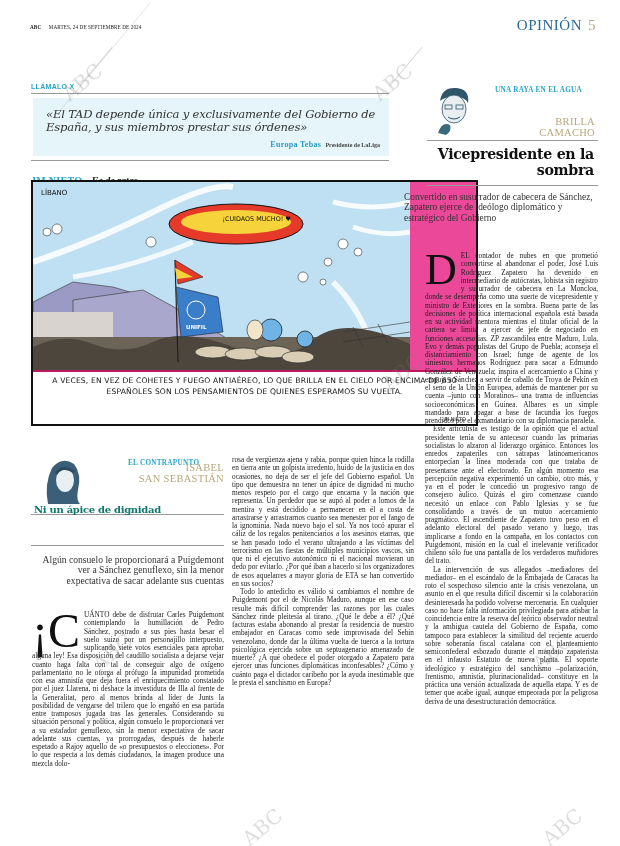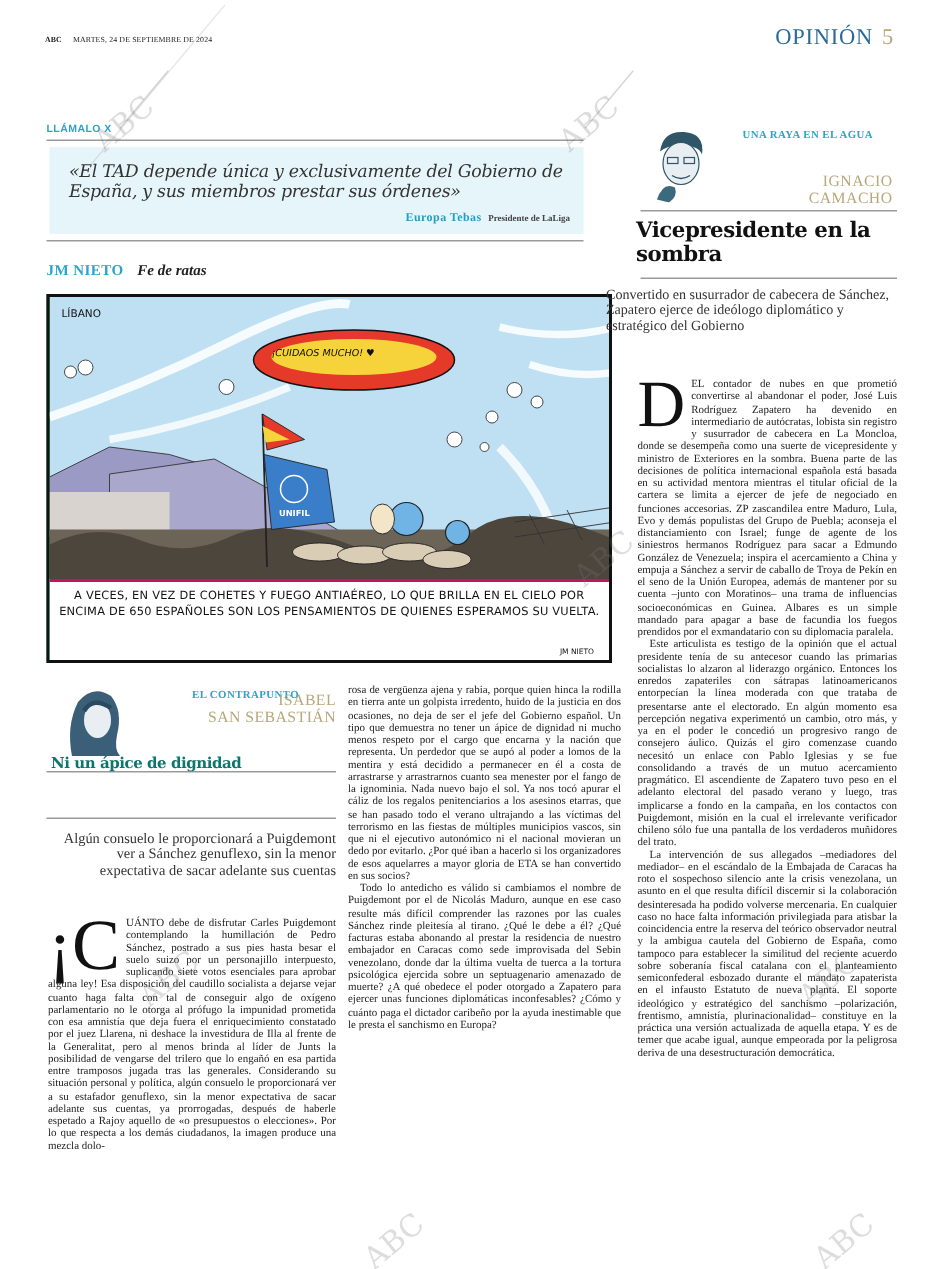--- a/index.html
+++ b/index.html
@@ -16,44 +16,44 @@
   .rule { position: absolute; height: 1px; background: #9a9a9a; }
   .quote-box { position: absolute; left: 33px; top: 98px; width: 356px; height: 58px; background: #e6f5fa; }
   .quote-text { position: absolute; left: 46px; top: 108px; width: 340px; font-family: "DejaVu Serif", serif; font-style: italic; font-size: 11.6px; line-height: 13.2px; color: #333; letter-spacing: -0.2px; }
   .quote-author { position: absolute; right: 240px; top: 140px; font-size: 8px; color: #2a9cc4; font-family: "Liberation Serif", serif; font-weight: bold; letter-spacing: 0.3px; white-space: nowrap; }
   .quote-author .role { color: #444; font-size: 6px; margin-left: 2px; font-weight: bold; letter-spacing: 0; }
 
   
   .cartoon-label { position: absolute; left: 31px; top: 175px; font-size: 10px; white-space: nowrap; }
   .cartoon-label .author { color: #2aa5c8; font-weight: bold; font-family: "Liberation Serif", serif; letter-spacing: 0.3px; margin-right: 6px; }
   .cartoon-label .title { font-style: italic; font-weight: bold; font-family: "Liberation Serif", serif; color: #222; }
-  .cartoon { position: absolute; left: 31px; top: 196px; width: 377px; height: 246px; border: 2px solid #111; overflow: hidden; background: #15803d; }
+  .cartoon { position: absolute; left: 31px; top: 180px; width: 447px; height: 246px; border: 2px solid #111; overflow: hidden; background: #ec4899; }
   .cartoon svg { position: absolute; left: 0; top: 0; }
   .cartoon .place { position: absolute; left: 8px; top: 7px; font-family: "DejaVu Sans", sans-serif; font-size: 7px; color: #111; }
-  .cartoon .bubble-text { position: absolute; left: 148px; top: 33px; width: 110px; text-align: left; font-family: "DejaVu Sans", sans-serif; font-size: 6.4px; color: #111; font-style: italic; }
+  .cartoon .bubble-text { position: absolute; left: 148px; top: 33px; width: 110px; text-align: right; font-family: "DejaVu Sans", sans-serif; font-size: 6.4px; color: #111; }
   .cartoon .unifil { position: absolute; left: 153px; top: 142px; font-family: "DejaVu Sans", sans-serif; font-size: 5.5px; color: #fff; font-weight: bold; }
   .cartoon .caption { position: absolute; left: 0; right: 0; bottom: 0; height: 54px; background: #fff; border-top: 2px solid #be185d; padding: 4px 6px 0 6px; font-family: "DejaVu Sans", sans-serif; font-size: 7.6px; line-height: 10.5px; color: #111; letter-spacing: 0.15px; text-align: center; }
   .cartoon .signature { position: absolute; right: 10px; bottom: 2px; font-family: "DejaVu Sans", sans-serif; font-size: 5px; color: #111; }
 
   
   .sect-label-blue { font-family: "Liberation Serif", serif; font-weight: bold; color: #2aa5c8; letter-spacing: 0.3px; }
   .contrapunto-label { position: absolute; left: 128px; top: 459px; font-size: 7.2px; }
   .author-name { position: absolute; text-align: right; font-family: "Liberation Serif", serif; color: #b7a77a; font-size: 10.5px; line-height: 11px; letter-spacing: 0.3px; }
   .portrait { position: absolute; }
   .headline-left { position: absolute; left: 34px; top: 504px; font-family: "DejaVu Serif", serif; font-weight: bold; font-size: 10px; color: #0f766e; letter-spacing: -0.3px; white-space: nowrap; }
   .subhead-left { position: absolute; left: 36px; top: 555px; width: 188px; text-align: right; font-family: "Liberation Serif", serif; font-size: 9.6px; line-height: 10.3px; color: #333; }
 
   .body-text { position: absolute; font-family: "Liberation Serif", serif; font-size: 7.3px; line-height: 8.25px; color: #222; text-align: justify; hyphens: auto; }
   .body-text p { text-indent: 8px; }
   .body-text p.noindent { text-indent: 0; }
   .dropcap-left { float: left; font-family: "Liberation Serif", serif; font-size: 48px; line-height: 36px; margin: 2px 4px 0 0; color: #111; }
 
   
   .raya-label { position: absolute; left: 495px; top: 86px; font-size: 7.2px; }
-  .headline-right { position: absolute; right: 26px; top: 147px; font-family: "DejaVu Serif", serif; font-weight: bold; font-size: 14.2px; line-height: 15.5px; color: #111; letter-spacing: -0.3px; }
+  .headline-right { position: absolute; right: 26px; top: 147px; text-align: right; font-family: "DejaVu Serif", serif; font-weight: bold; font-size: 14.2px; line-height: 15.5px; color: #111; letter-spacing: -0.3px; }
   .subhead-right { position: absolute; right: 26px; top: 192px; width: 190px; font-family: "Liberation Serif", serif; font-size: 9.4px; line-height: 10.4px; color: #333; }
   .dropcap-right { float: left; font-family: "Liberation Serif", serif; font-size: 44px; line-height: 33px; margin: 1px 4px 0 0; color: #111; }
 
   .watermark { position: absolute; font-family: "DejaVu Serif", serif; color: rgba(120,120,120,0.25); font-size: 20px; transform: rotate(-40deg); pointer-events: none; }
   .wm-line { position: absolute; height: 1px; background: rgba(120,120,120,0.3); transform-origin: left center; transform: rotate(-50deg); }
 </style>
 </head>
 <body>
 
 <div class="header-left">
@@ -165,21 +165,21 @@
     <path d="M8 16 Q10 2 24 3 Q38 4 36 18 Q34 12 22 12 Q12 12 8 16 Z" fill="#2f5568"></path>
     <ellipse cx="22" cy="24" rx="12" ry="14" fill="#e9eef2" stroke="#2f5568" stroke-width="0.8"></ellipse>
     <rect x="13" y="20" width="7" height="4" fill="none" stroke="#2f5568" stroke-width="0.8"></rect>
     <rect x="24" y="20" width="7" height="4" fill="none" stroke="#2f5568" stroke-width="0.8"></rect>
     <path d="M16 32 Q22 36 28 32" stroke="#2f5568" stroke-width="1" fill="none"></path>
     <path d="M6 48 Q10 36 18 40 Q20 46 14 50 Z" fill="#3b6a7d"></path>
   </svg>
 </div>
 <div class="raya-label sect-label-blue">UNA RAYA EN EL AGUA</div>
 <div class="author-name" style="right:25px; top:116px;">
-  <div>IGNACIO</div>
+  <div>BRILLA</div>
   <div>CAMACHO</div>
 </div>
 <div class="rule" style="left:427px; top:140px; width:171px;"></div>
 <div class="headline-right" style="width:170px;">Vicepresidente en la sombra</div>
 <div class="rule" style="left:427px; top:185px; width:171px;"></div>
 <div class="subhead-right">Convertido en susurrador de cabecera de Sánchez, Zapatero ejerce de ideólogo diplomático y estratégico del Gobierno</div>
 
 <div class="body-text" style="left:425px; top:252px; width:173px;">
   <p class="noindent"><span class="dropcap-right">D</span><span>EL contador de nubes en que prometió convertirse al abandonar el poder, José Luis Rodríguez Zapatero ha devenido en intermediario de autócratas, lobista sin registro y susurrador de cabecera en La Moncloa, donde se desempeña como una suerte de vicepresidente y ministro de Exteriores en la sombra. Buena parte de las decisiones de política internacional española está basada en su actividad mentora mientras el titular oficial de la cartera se limita a ejercer de jefe de negociado en funciones accesorias. ZP zascandilea entre Maduro, Lula, Evo y demás populistas del Grupo de Puebla; aconseja el distanciamiento con Israel; funge de agente de los siniestros hermanos Rodríguez para sacar a Edmundo González de Venezuela; inspira el acercamiento a China y empuja a Sánchez a servir de caballo de Troya de Pekín en el seno de la Unión Europea, además de mantener por su cuenta –junto con Moratinos– una trama de influencias socioeconómicas en Guinea. Albares es un simple mandado para apagar a base de facundia los fuegos prendidos por el exmandatario con su diplomacia paralela.</span></p>
   <p>Este articulista es testigo de la opinión que el actual presidente tenía de su antecesor cuando las primarias socialistas lo alzaron al liderazgo orgánico. Entonces los enredos zapateriles con sátrapas latinoamericanos entorpecían la línea moderada con que trataba de presentarse ante el electorado. En algún momento esa percepción negativa experimentó un cambio, otro más, y ya en el poder le concedió un progresivo rango de consejero áulico. Quizás el giro comenzase cuando necesitó un enlace con Pablo Iglesias y se fue consolidando a través de un mutuo acercamiento pragmático. El ascendiente de Zapatero tuvo peso en el adelanto electoral del pasado verano y luego, tras implicarse a fondo en la campaña, en los contactos con Puigdemont, misión en la cual el irrelevante verificador chileno sólo fue una pantalla de los verdaderos muñidores del trato.</p>

